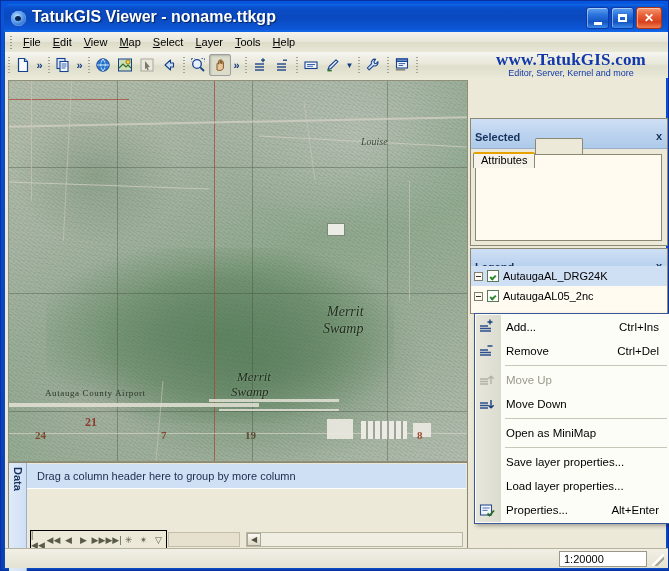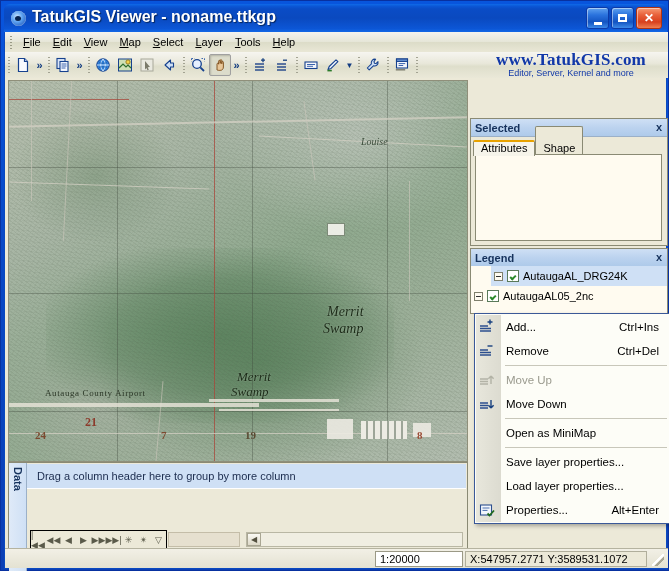--- a/index.html
+++ b/index.html
@@ -144,41 +144,41 @@
     position:absolute;color:#2a3626;font-family:"Liberation Serif",serif;
     font-size:9px;letter-spacing:.6px;white-space:nowrap;
   }
   .rwnum{position:absolute;color:#8c3b2c;font-family:"Liberation Serif",serif;font-size:12px;font-weight:bold;}
   
   .panel{
     position:absolute;background:#ece9d8;border:1px solid #8a8a74;box-sizing:border-box;
   }
   .panel-hdr{
     height:17px;background:linear-gradient(180deg,#cfe0f5 0%,#bcd3ef 50%,#aecaea 100%);
-    display:flex;align-items:center;justify-content:space-between;padding:0 3px 0 4px;
+    display:flex;align-items:flex-start;justify-content:space-between;padding:12px 3px 0 4px;
     border-bottom:1px solid #9bb0c8;
   }
   .panel-hdr .ttl{font-size:11px;font-weight:bold;color:#16325c;font-family:"Liberation Sans",sans-serif;}
   .panel-hdr .xbtn{font-size:11px;font-weight:bold;color:#16325c;cursor:pointer;padding:0 2px;line-height:11px;}
   .tabs{display:flex;align-items:flex-end;height:17px;padding-left:2px;background:#ece9d8;}
   .tab{
     font-size:11px;padding:15px 7px 2px;border:1px solid #8a8a74;border-bottom:none;
     background:#ece9d8;cursor:pointer;position:relative;top:1px;border-radius:2px 2px 0 0;
     font-family:"Liberation Sans",sans-serif;color:#000;
   }
   .tab.active{background:#f6f4ea;border-top:2px solid #e8a200;padding-top:0px;z-index:2;}
   .tabbody{
     position:absolute;left:4px;right:5px;top:35px;bottom:4px;
     background:#fffbf0;border:1px solid #8a8a74;box-sizing:border-box;
   }
   .legend-body{position:absolute;left:0;right:0;top:17px;bottom:0;background:#fffbf0;overflow:hidden;}
   .leg-row{
     display:flex;align-items:center;height:20px;padding-left:3px;gap:4px;cursor:pointer;
   }
-  .leg-row.sel{background:#cfe0f5;margin-left:20px;}
+  .leg-row.sel{background:#cfe0f5;}
   .exp{
     width:9px;height:9px;border:1px solid #7f7f6c;background:#fffbf0;position:relative;box-sizing:border-box;
     display:flex;align-items:center;justify-content:center;
   }
   .exp:before{content:"";position:absolute;left:1px;top:3px;width:5px;height:1px;background:#333;}
   .chk{
     width:12px;height:12px;border:1px solid #5a7a5a;background:#fff;position:relative;box-sizing:border-box;
   }
   .chk:after{
     content:"";position:absolute;left:2px;top:4px;width:4px;height:2px;
@@ -627,19 +627,18 @@
             </svg>
           </span>
           <span>Properties...</span>
           <span class="accel">Alt+Enter</span>
         </div>
       </div>
 
       <div class="statusbar">
         <div class="sb-cell sb-flex"></div>
         <div class="sb-cell sb-scale">1:20000</div>
-        <div class="sb-cell sb-coords">X:547957.2771  Y:3589531.1072</div>
         <div class="sb-grip"></div>
       </div>
 
     </div>
   </div>
 </div>
 
 </body></html>

